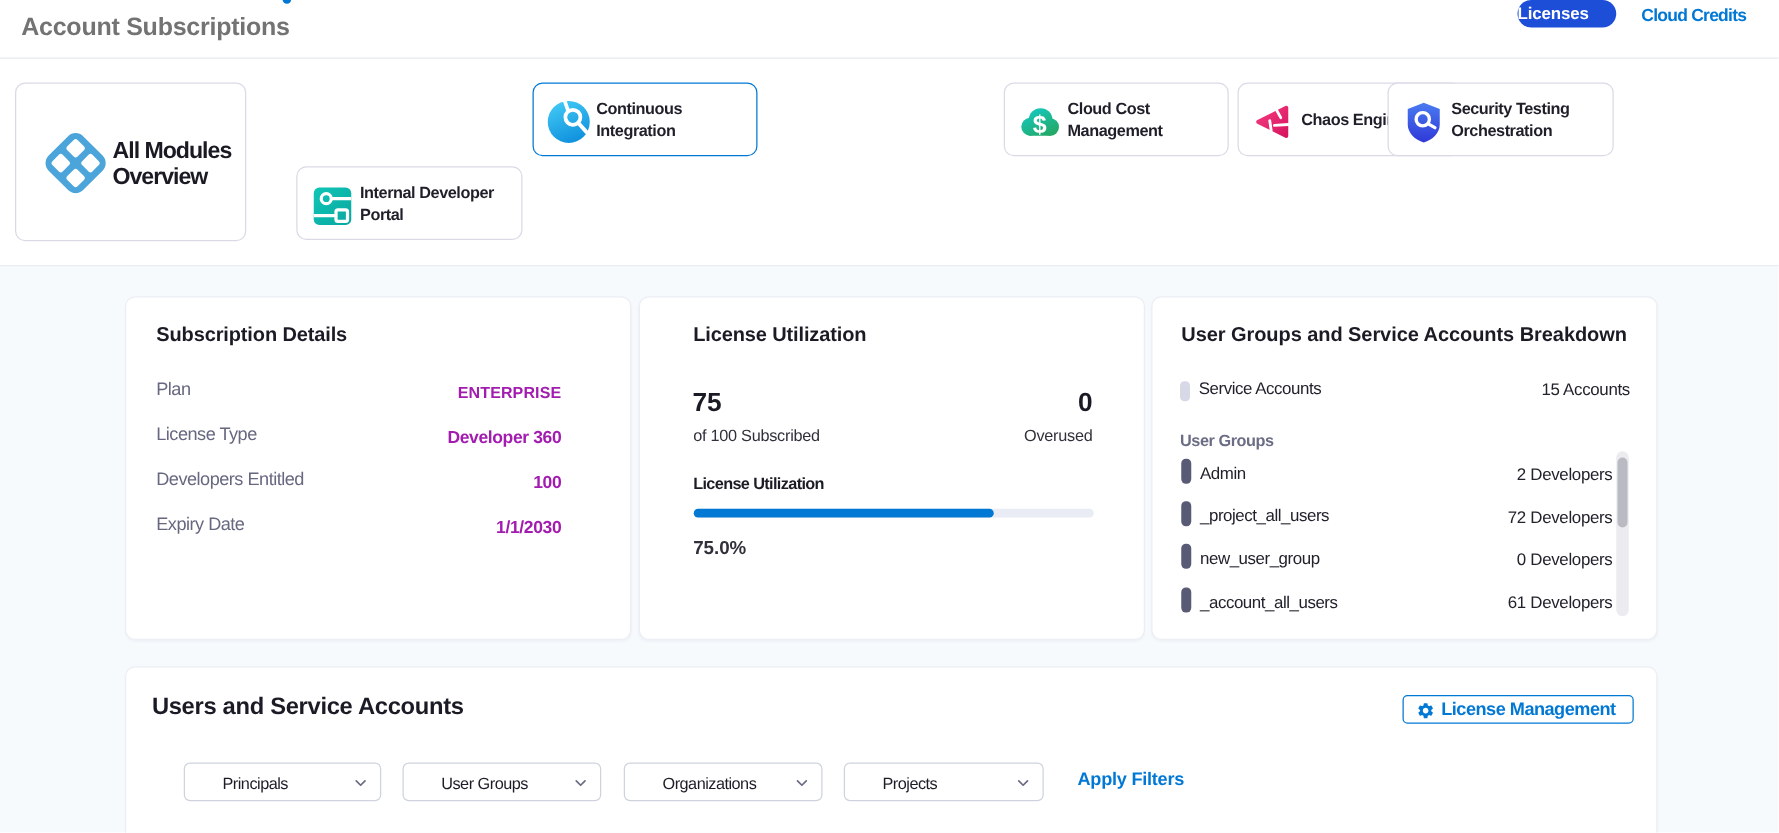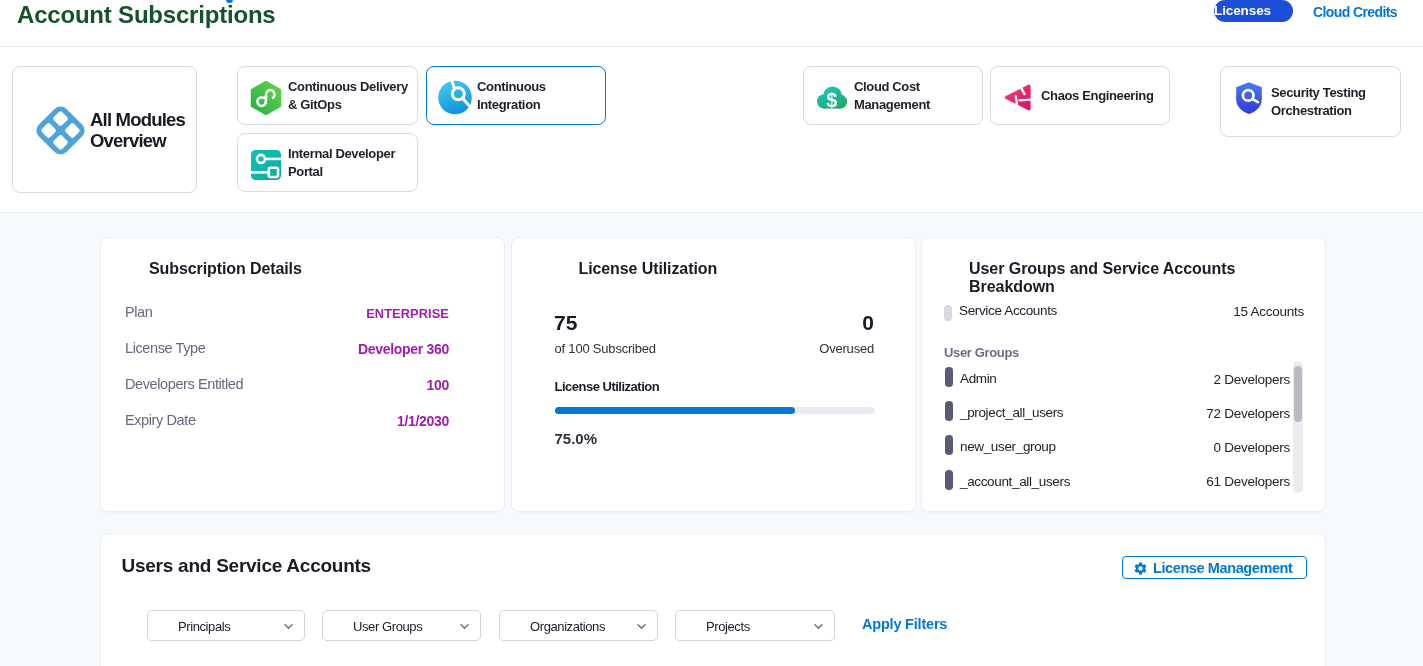--- a/index.html
+++ b/index.html
@@ -4,40 +4,40 @@
 <style>
   * { margin:0; padding:0; box-sizing:border-box; }
   html,body { width:1423px; height:666px; overflow:hidden; background:#fff;
     font-family:"Liberation Sans", sans-serif; }
   .abs { position:absolute; }
   #page { position:relative; width:1423px; height:666px; }
 
   
   #header { position:absolute; left:0; top:0; width:1423px; height:47px; background:#fff;
     border-bottom:1px solid #e8eaf0; }
-  #title { position:absolute; left:17px; top:1px; font-size:24px; font-weight:bold; color:#14532d; letter-spacing:-0.2px;}
+  #title { position:absolute; left:17px; top:11px; font-size:20px; font-weight:bold; color:#737373; letter-spacing:-0.2px;}
   #bdot { position:absolute; left:226px; top:-4px; width:7px; height:7px; background:#0278d5; border-radius:50%; }
   #pill { position:absolute; left:1214px; top:0px; width:79px; height:22px; background:#1d4ed8;
     border-radius:11px; color:#fff; font-size:13.5px; font-weight:bold; line-height:22px; letter-spacing:-0.1px;}
   #ccred { position:absolute; left:1313px; top:4px; font-size:14px; font-weight:bold; color:#0278d5; letter-spacing:-0.6px;}
 
   
   .mcard { position:absolute; background:#fff; border:1px solid #d9dae6; border-radius:8px; }
   .mico { position:absolute; left:9px; top:11.5px; width:38px; height:38px; }
   .mtxt { position:absolute; left:50px; top:0; height:100%; display:flex; align-items:center;
     font-size:13px; font-weight:bold; color:#1f1f2a; line-height:17.3px; letter-spacing:-0.35px; }
   #allmod { left:12px; top:66px; width:185px; height:127px; }
   #allmod .logo { position:absolute; left:23px; top:39px; width:49px; height:49px; }
   #allmod .t { position:absolute; left:77px; top:41.5px; font-size:18.5px; font-weight:bold; color:#1a1a24; line-height:21px; letter-spacing:-0.8px;}
 
   
   #graysec { position:absolute; left:0; top:212px; width:1423px; height:454px; background:#f6fafd; border-top:1px solid #e9edf2;}
   .bigcard { position:absolute; background:#fff; border:1px solid #eceef4; border-radius:8px;
     box-shadow:0 1px 2px rgba(40,41,61,0.03); }
-  .ctitle { font-size:16px; font-weight:bold; color:#1b1b26; letter-spacing:-0.1px;margin-left:24px; }
+  .ctitle { font-size:16px; font-weight:bold; color:#1b1b26; letter-spacing:-0.1px; }
 
   
   .srow { position:absolute; left:24px; right:43px; height:20px; }
   .srow .lab { position:absolute; left:0; top:0; font-size:14.5px; color:#676880; letter-spacing:-0.4px;}
   .srow .val { position:absolute; right:12px; top:1px; font-size:14px; font-weight:bold; color:#a21caf; letter-spacing:-0.3px;}
 
   
   .grow { position:absolute; left:23px; height:20px; }
   .gmark { position:absolute; left:0px; top:-2px; width:7.5px; height:20px; border-radius:3.75px; background:#595b76; }
   .gname { position:absolute; left:15px; top:2px; font-size:13.5px; color:#22222c; letter-spacing:-0.35px;}
@@ -98,29 +98,20 @@
         <rect x="5" y="5" width="39" height="39" rx="8.5" fill="#4ba4da"></rect>
         <rect x="10.3" y="10.3" width="11.6" height="11.6" rx="2.2" fill="#fff"></rect>
         <rect x="27.1" y="10.3" width="11.6" height="11.6" rx="2.2" fill="#fff"></rect>
         <rect x="10.3" y="27.1" width="11.6" height="11.6" rx="2.2" fill="#fff"></rect>
         <rect x="27.1" y="27.1" width="11.6" height="11.6" rx="2.2" fill="#fff"></rect>
       </g>
     </svg>
     <div class="t">All Modules<br>Overview</div>
   </div>
 
-  <div class="mcard" style="left:237px; top:66px; width:181px; height:59px;">
-    <svg class="mico" viewBox="0 0 38 38">
-      <polygon points="19,4.2 32,11.6 32,26.4 19,33.8 6,26.4 6,11.6" fill="url(#gcd)" stroke="url(#gcd)" stroke-width="4.5" stroke-linejoin="round"></polygon>
-      <g transform="rotate(-40 19 19)" stroke="#fff" stroke-width="2.6" fill="none" stroke-linecap="round">
-        <path d="M19 19 C 16.6 16, 15.4 14.7, 13.5 14.7 A 4.3 4.3 0 1 0 13.5 23.3 C 15.4 23.3, 16.6 22, 19 19 C 21.4 16, 22.6 14.7, 24.5 14.7 A 4.3 4.3 0 1 1 24.5 23.3"></path>
-      </g>
-    </svg>
-    <div class="mtxt">Continuous Delivery<br>&amp; GitOps</div>
-  </div>
 
   <div class="mcard" style="left:426px; top:66px; width:180px; height:59px; border:1.5px solid #0278d5;">
     <svg class="mico" style="left:8.5px; top:11px;" viewBox="0 0 38 38">
       <circle cx="19" cy="19.5" r="16.8" fill="url(#gci)"></circle>
       <g stroke="#fff" stroke-width="3" fill="none" stroke-linecap="round">
         <circle cx="22.3" cy="15.8" r="6"></circle>
         <line x1="26.6" y1="20.3" x2="33.4" y2="27.9"></line>
         <line x1="18.4" y1="10.3" x2="15.7" y2="2.6"></line>
       </g>
     </svg>
@@ -146,21 +137,21 @@
       <path d="M29 7.2 L29 29.8 L6.6 18.5 Z" fill="url(#gch)" stroke="url(#gch)" stroke-width="3.2" stroke-linejoin="round"></path>
       <g stroke="#fff" stroke-width="2.3" fill="none" stroke-linecap="round">
         <line x1="20.6" y1="7.9" x2="24.6" y2="15.1"></line>
         <line x1="15.8" y1="17.5" x2="16.9" y2="25.2"></line>
         <line x1="19.5" y1="21.3" x2="30.6" y2="20.6"></line>
       </g>
     </svg>
     <div class="mtxt">Chaos Engineering</div>
   </div>
 
-  <div class="mcard" style="left:1220px; top:66px; width:181px; height:71px;">
+  <div class="mcard" style="left:1110px; top:66px; width:181px; height:59px;">
     <svg class="mico" viewBox="0 0 38 38">
       <path d="M19 3.2 L31.8 8.2 L31.8 20.5 C31.8 27.5 26 32.6 19 35 C12 32.6 6.2 27.5 6.2 20.5 L6.2 8.2 Z" fill="url(#gsto)"></path>
       <g stroke="#fff" stroke-width="2.7" fill="none" stroke-linecap="round">
         <circle cx="18.2" cy="16.4" r="5.3"></circle>
         <line x1="22.6" y1="20.1" x2="27.9" y2="23.1"></line>
       </g>
     </svg>
     <div class="mtxt">Security Testing<br>Orchestration</div>
   </div>
 

